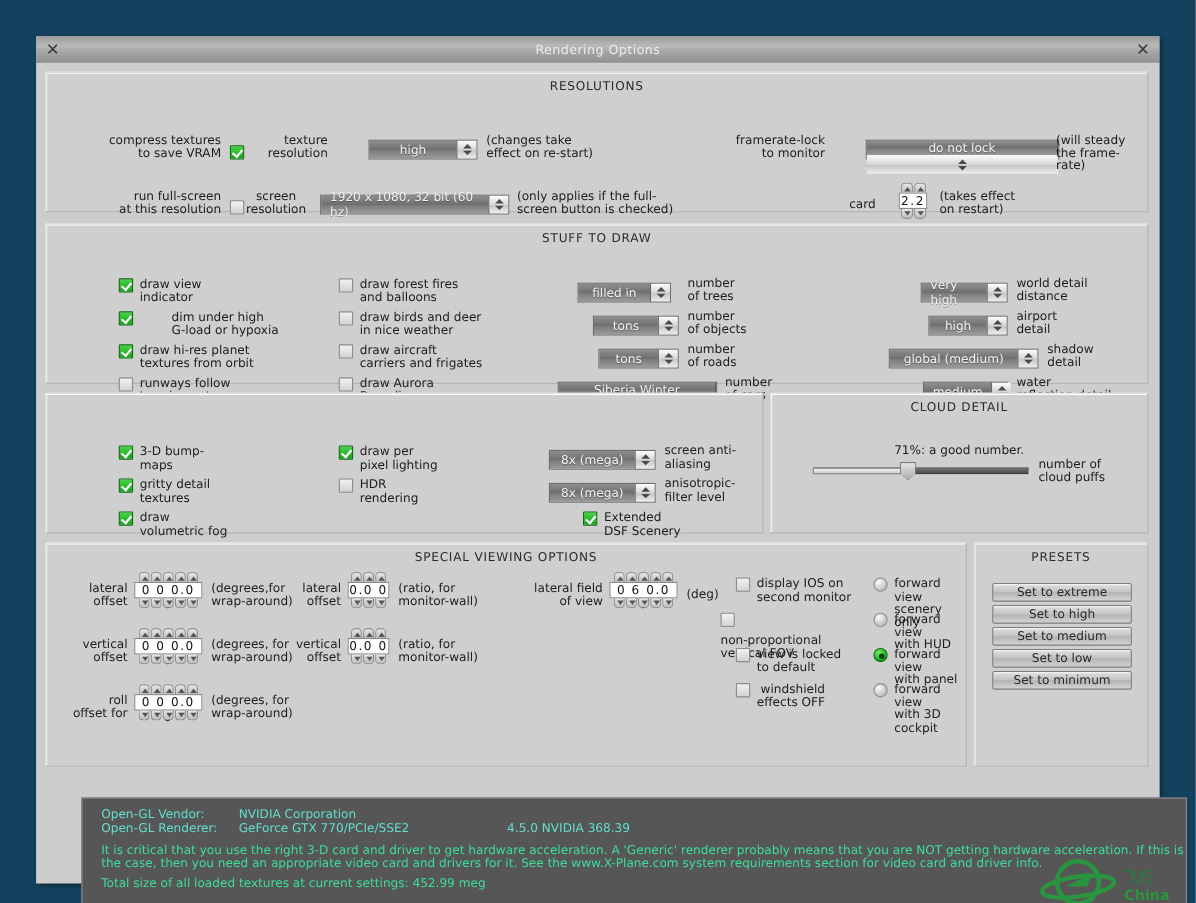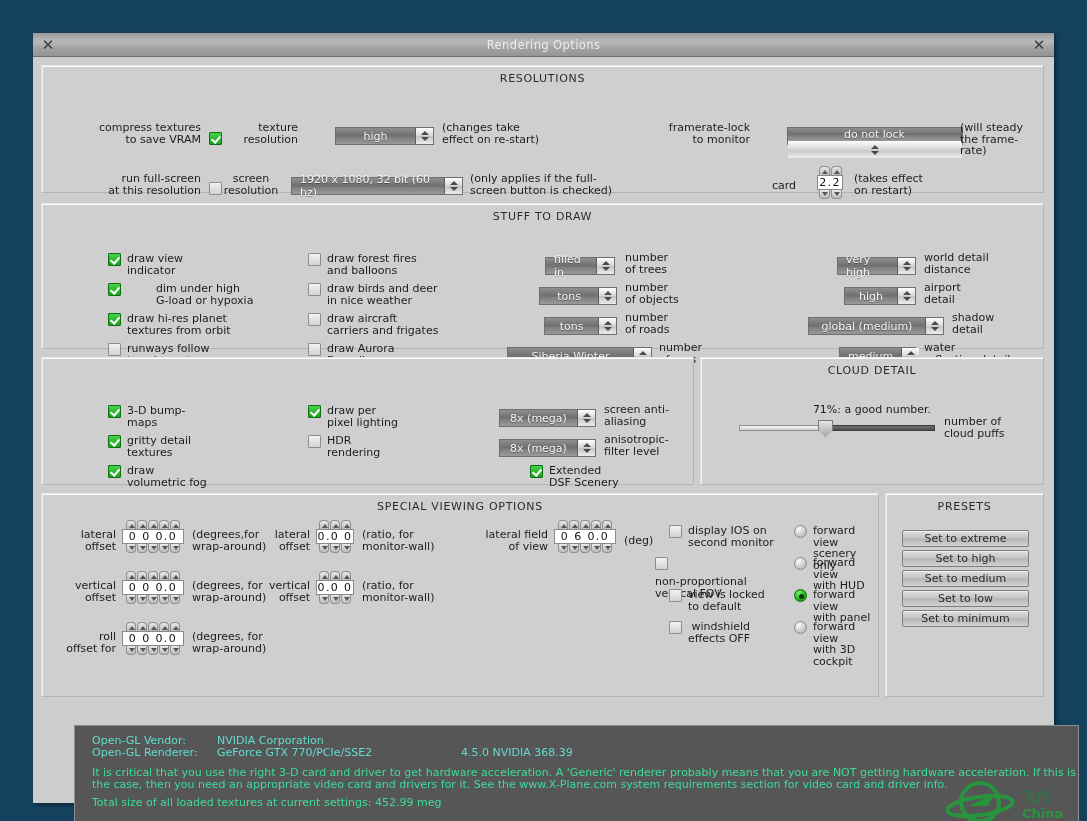--- a/index.html
+++ b/index.html
@@ -342,21 +342,21 @@
         <div class="cb"></div>
         <div class="lbl two">draw aircraft
 carriers and frigates</div>
       </div>
       <div class="cbrow" style="position:absolute;left:266px;top:139px;">
         <div class="cb"></div>
         <div class="lbl two">draw Aurora
 Borealis</div>
       </div>
 
-      <div class="dd" style="position:absolute;left:503px;top:53px;width:70px;justify-content:flex-end;">
+      <div class="dd" style="position:absolute;left:483px;top:53px;width:85px;justify-content:flex-end;">
         <div class="ddval">filled in</div>
         <div class="ddarrow">
             <i class="up"></i>
             <i class="down"></i>
           </div>
       </div>
       <div class="lbl two" style="position:absolute;left:583px;top:48px;">number
 of trees</div>
 
       <div class="dd" style="position:absolute;left:497px;top:83px;width:78px;">
@@ -372,21 +372,21 @@
       <div class="dd" style="position:absolute;left:502px;top:113px;width:73px;">
         <div class="ddval">tons</div>
         <div class="ddarrow">
             <i class="up"></i>
             <i class="down"></i>
           </div>
       </div>
       <div class="lbl two" style="position:absolute;left:583px;top:108px;">number
 of roads</div>
 
-      <div class="dd" style="position:absolute;left:465px;top:143px;width:145px;">
+      <div class="dd" style="position:absolute;left:465px;top:143px;width:145px;flex-direction:column;">
         <div class="ddval">Siberia Winter</div>
         <div class="ddarrow">
             <i class="up"></i>
             <i class="down"></i>
           </div>
       </div>
       <div class="lbl two" style="position:absolute;left:617px;top:138px;">number
 of cars</div>
 
       <div class="dd" style="position:absolute;left:795px;top:53px;width:79px;">

